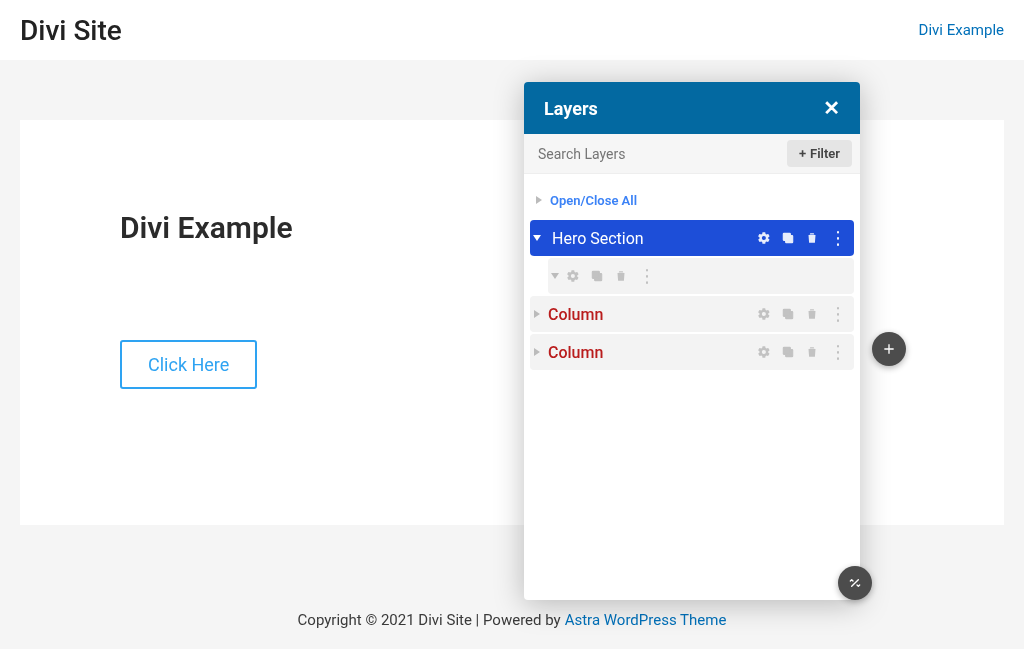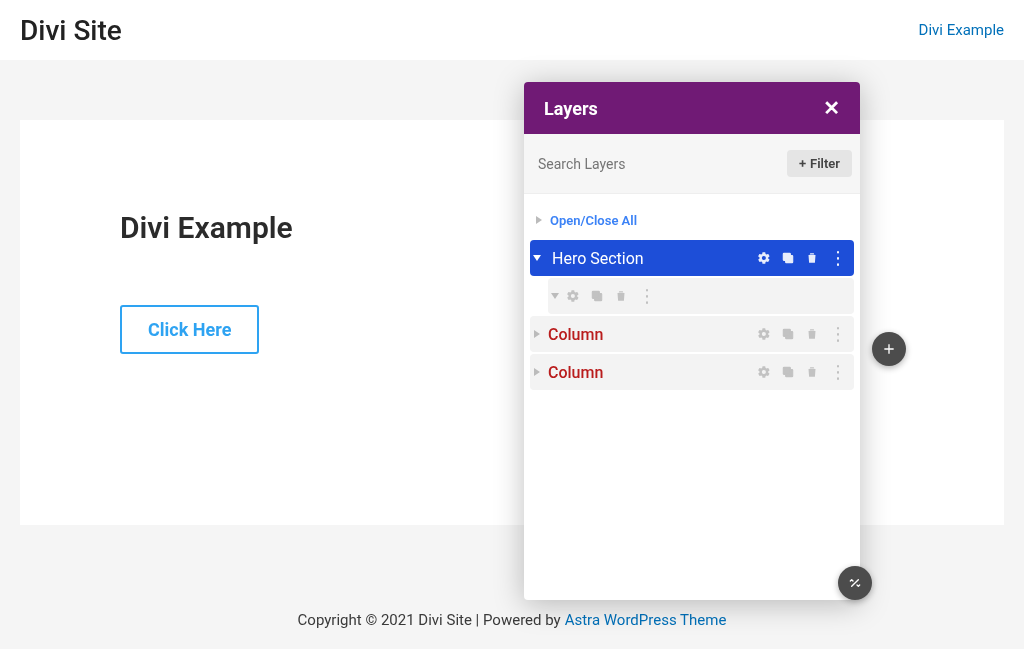--- a/index.html
+++ b/index.html
@@ -7,32 +7,32 @@
 
   
   .header { height: 60px; background: #fff; display: flex; align-items: center; justify-content: space-between; padding: 0 20px; gap: 20px; }
   .site-title { font-size: 28px; font-weight: 500; color: #222; }
   .nav-link { font-size: 15px; color: #0170b9; text-decoration: none; }
 
   
   .page-body { background: #f5f5f5; height: 530px; padding: 60px 0 0 0; position: relative; }
   .content-card { background: #fff; margin: 0 20px; height: 405px; padding: 90px 100px; position: relative; }
   .page-heading { font-size: 30px; font-weight: 600; color: #2b2b2b; }
-  .cta-btn { margin-top: 60px; display: inline-block; border: 2px solid #2ea3f2; color: #2ea3f2; background: #fff; font-size: 18px; font-weight: 700; padding: 12px 26px; border-radius: 3px; cursor: pointer; }
+  .cta-btn { margin-top: 95px; display: inline-block; border: 2px solid #2ea3f2; color: #2ea3f2; background: #fff; font-size: 18px; font-weight: 400; padding: 12px 26px; border-radius: 3px; cursor: pointer; }
 
   
   .footer { background: #f5f5f5; height: 59px; display: flex; align-items: center; justify-content: center; font-size: 15px; color: #3a3a3a; }
   .footer a { color: #0170b9; text-decoration: none; margin-left: 4px; }
 
   
   .layers-panel { position: absolute; top: 82px; left: 524px; width: 336px; height: 518px; background: #fff; box-shadow: 0 4px 30px rgba(0,0,0,0.25); border-radius: 4px; overflow: hidden; display: flex; flex-direction: column; }
-  .panel-head { background: #701a75; color: #fff; height: 52px; display: flex; align-items: center; justify-content: space-between; padding: 0 20px; font-size: 18px; font-weight: 700; }
+  .panel-head { background: #0369a1; color: #fff; height: 52px; display: flex; align-items: center; justify-content: space-between; padding: 0 20px; font-size: 18px; font-weight: 700; }
   .close-x { font-size: 20px; line-height: 1; cursor: pointer; }
 
-  .search-row { height: 60px; background: #f6f6f6; display: flex; align-items: center; padding: 0 8px 0 0; border-bottom: 1px solid #eee; }
+  .search-row { height: 40px; background: #f6f6f6; display: flex; align-items: center; padding: 0 8px 0 0; border-bottom: 1px solid #eee; }
   .search-input { flex: 1; border: none; background: transparent; font-size: 14px; color: #888; padding: 0 14px; outline: none; height: 100%; }
   .filter-btn { background: #e5e5e5; border: none; border-radius: 4px; padding: 6px 12px; font-size: 13px; font-weight: 600; color: #444; cursor: pointer; display: flex; align-items: center; gap: 4px; }
 
   .tree { padding: 8px 6px; flex: 1; }
   .tree-row { display: flex; align-items: center; height: 36px; font-size: 13px; font-weight: 600; color: #333; position: relative; }
   .tri { width: 0; height: 0; border-top: 4px solid transparent; border-bottom: 4px solid transparent; border-left: 6px solid #bbb; margin: 0 8px 0 4px; flex-shrink:0; }
   .tri.open { transform: rotate(90deg); border-left-color: #bbb; }
   .tree-label { flex: 1; }
   .open-all { color: #3b82f6; padding-left: 2px; }
 

